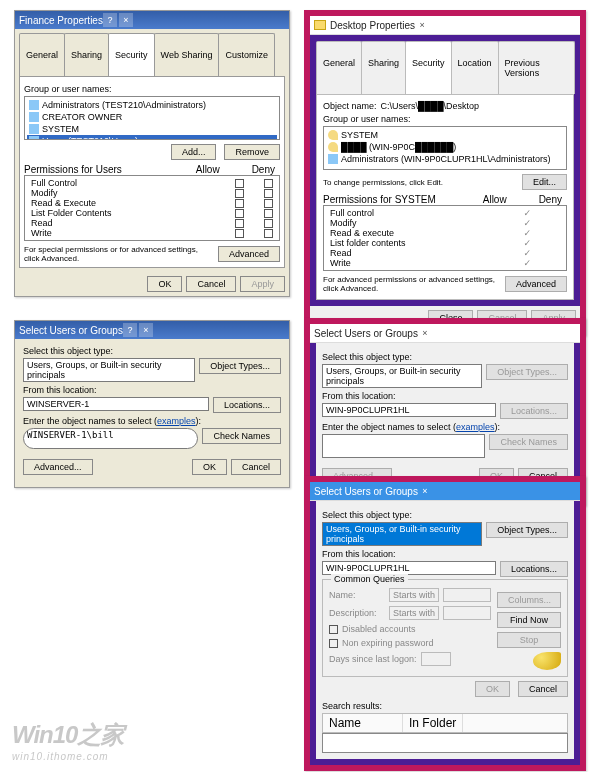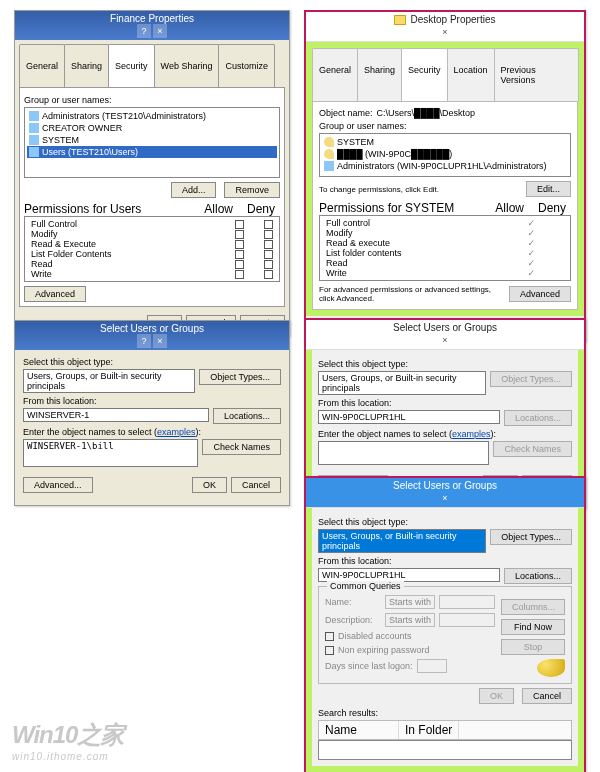--- a/index.html
+++ b/index.html
@@ -1,19 +1,19 @@
 <!DOCTYPE html>
 <html><head>
   <meta charset="utf-8">
   <style>
     * { box-sizing: border-box; margin: 0; padding: 0; }
     body { font-family: "Tahoma", "Segoe UI", sans-serif; font-size: 10px; color: #000; background: #fff; width: 600px; height: 772px; position: relative; overflow: hidden; }
     .dlg { position: absolute; border: 1px solid #999; background: #ece9d8; box-shadow: 1px 1px 2px rgba(0,0,0,.2); }
-    .dlg.win10 { background: #bef264; border: 2px solid #be185d; }
-    .titlebar { display: flex; align-items: center; justify-content: flex-start; padding: 2px 4px; font-size: 10px; flex-direction: column; }
+    .dlg.win10 { background: #4c1d95; border: 6px solid #be185d; }
+    .titlebar { display: flex; align-items: center; justify-content: flex-start; padding: 2px 4px; font-size: 10px; }
     .tb7 { background: linear-gradient(#335ea8,#4a7bcc); color: #fff; }
     .tb10 { background: #fff; color: #222; border-bottom: 1px solid #ddd; }
     .tb10.blue { background: #3a92e6; color: #fff; }
     .tb-icons { display: flex; gap: 2px; }
     .tb-icon { width: 14px; height: 14px; display: inline-flex; align-items: center; justify-content: center; font-size: 9px; background: rgba(255,255,255,.25); }
     .tb10 .tb-icon { background: transparent; color: #555; }
     .tabs { display: flex; margin: 4px 4px 0 4px; font-size: 9px; }
     .tab { padding: 16px 6px; border: 1px solid #999; border-bottom: none; background: #ece9d8; border-top-left-radius: 2px; border-top-right-radius: 2px; margin-right: -1px; cursor: pointer; }
     .tab.active { background: #fff; }
     .win10 .tabs { margin: 6px 6px 0 6px; }
@@ -25,21 +25,21 @@
     .listbox { border: 1px solid #888; background: #fff; font-size: 9px; padding: 2px; overflow: hidden; }
     .li { padding: 1px 2px; display: flex; align-items: center; gap: 3px; }
     .li.sel { background: #316ac5; color: #fff; }
     .ico { width: 10px; height: 10px; display: inline-block; background: #f5da81; border-radius: 50% 50% 0 50%; }
     .ico.grp { background: #8bc8f7; border-radius: 0; }
     .row { display: flex; gap: 8px; justify-content: flex-end; margin: 4px 0; }
     .btn { font-size: 9px; padding: 2px 10px; border: 1px solid #888; background: #ece9d8; cursor: pointer; white-space: nowrap; }
     .win10 .btn { background: #e1e1e1; border-color: #adadad; }
     .btn.disabled { color: #999; }
     .perm-grid { border: 1px solid #888; background: #fff; padding: 2px; font-size: 9px; }
-    .pg-head { display: flex; justify-content: flex-end; gap: 14px; padding-right: 5px; font-size: 12px; }
+    .pg-head { display: flex; justify-content: flex-end; gap: 32px; padding-right: 5px; font-size: 10px; }
     .pg-row { display: flex; align-items: center; justify-content: space-between; padding: 0 4px; }
     .pg-chk { display: flex; gap: 20px; }
     .cb { width: 9px; height: 9px; border: 1px solid #555; display: inline-block; position: relative; }
     .footer-note { font-size: 8px; display: flex; align-items: center; justify-content: space-between; gap: 4px; margin-top: 4px; }
     .bottom-btns { display: flex; justify-content: flex-end; gap: 4px; padding: 4px; background: #ece9d8; }
     .win10 .bottom-btns { background: #f0f0f0; }
     .input { border: 1px solid #7a7a7a; background: #fff; font-size: 9px; padding: 1px 3px; width: 100%; }
     .input.sel { background: #0078d7; color: #fff; }
     .obj-row { display: flex; gap: 4px; align-items: flex-start; }
     .obj-row .left { flex: 1; }
@@ -70,21 +70,21 @@
   </div>
   <div class="tabs">
     <div class="tab">General</div>
     <div class="tab">Sharing</div>
     <div class="tab active">Security</div>
     <div class="tab">Web Sharing</div>
     <div class="tab">Customize</div>
   </div>
   <div class="pane">
     <span class="lbl">Group or user names:</span>
-    <div class="listbox" style="height:71px;">
+    <div class="listbox" style="height:44px;">
       <div class="li">
           <span class="ico grp"></span>
           <span>Administrators (TEST210\Administrators)</span>
         </div>
       <div class="li">
           <span class="ico grp"></span>
           <span>CREATOR OWNER</span>
         </div>
       <div class="li">
           <span class="ico grp"></span>
@@ -142,20 +142,21 @@
         </div>
       <div class="pg-row">
           <span>Write</span>
           <span class="pg-chk">
             <span class="cb"></span>
             <span class="cb"></span>
           </span>
         </div>
     </div>
     <div class="footer-note">
+      <span>For special permissions or for advanced settings, click Advanced.</span>
       <button class="btn">Advanced</button>
     </div>
   </div>
   <div class="bottom-btns">
     <button class="btn">OK</button>
     <button class="btn">Cancel</button>
     <button class="btn disabled">Apply</button>
   </div>
 </div>
 
@@ -279,21 +280,21 @@
       </div>
     <span class="lbl">From this location:</span>
     <div class="obj-row">
         <div class="left">
           <div class="input">WINSERVER-1</div>
         </div>
         <button class="btn">Locations...</button>
       </div>
     <span class="lbl"><span>Enter the object names to select (</span><span class="link">examples</span><span>):</span></span>
     <div class="obj-row">
-        <div class="left"><textarea class="input" style="height: 28px; resize: none;">WINSERVER-1\bill</textarea></div>
+        <div class="left"><textarea class="input" style="height: 21px; resize: none; border-radius: 12px;">WINSERVER-1\bill</textarea></div>
         <button class="btn">Check Names</button>
       </div>
     <div class="row" style="justify-content:space-between;margin-top:8px;">
       <button class="btn">Advanced...</button>
       <span style="display:flex;gap:4px;">
           <button class="btn">OK</button>
           <button class="btn">Cancel</button>
         </span>
     </div>
   </div>

